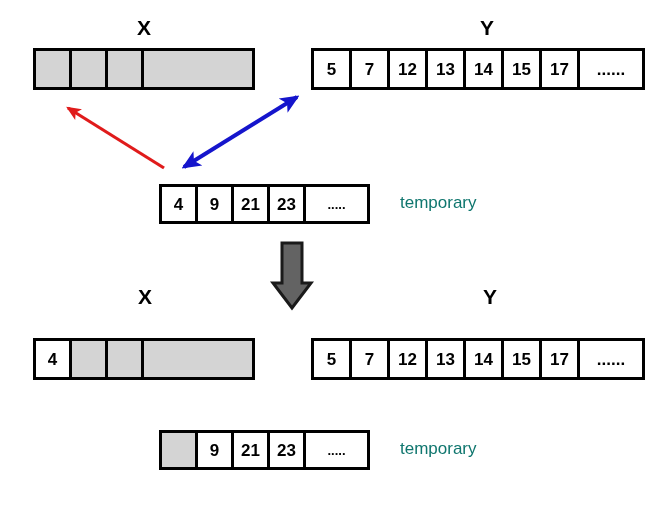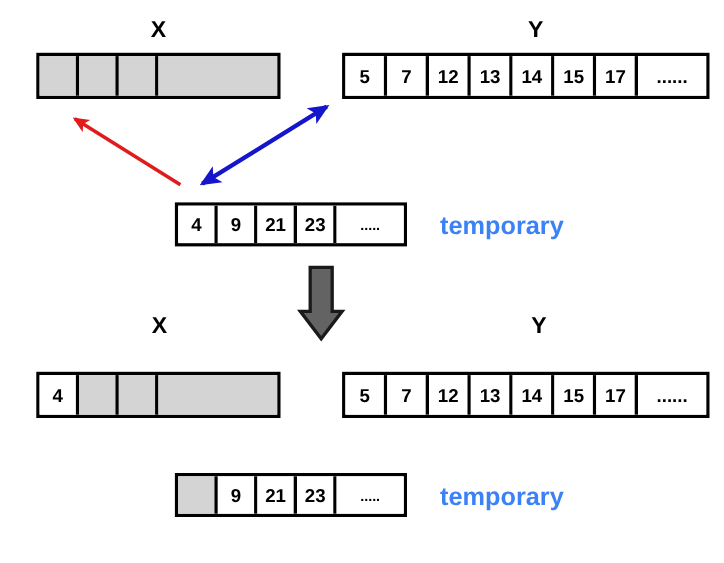--- a/index.html
+++ b/index.html
@@ -21,23 +21,23 @@
     position: absolute;
     font-size: 21px;
     font-weight: bold;
     color: #000000;
     text-align: center;
     line-height: 1;
     white-space: nowrap;
   }
   .side-label {
     position: absolute;
-    font-size: 23px;
-    font-weight: bold;
-    color: #3b82f6;
+    font-size: 17px;
+    font-weight: normal;
+    color: #0f766e;
     white-space: nowrap;
     line-height: 1;
   }
 
   
   .array {
     position: absolute;
     display: flex;
     box-sizing: border-box;
     border: 3px solid #000000;

